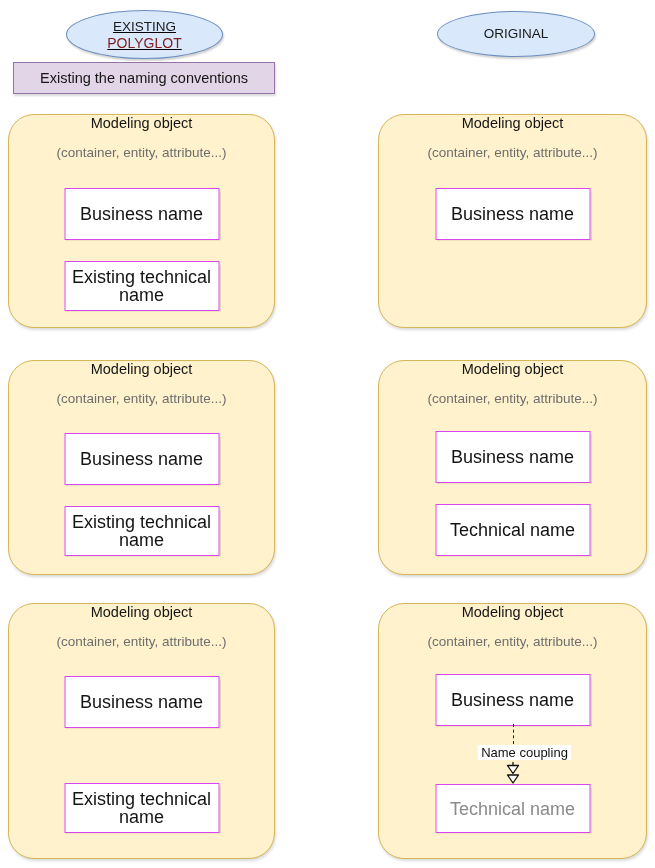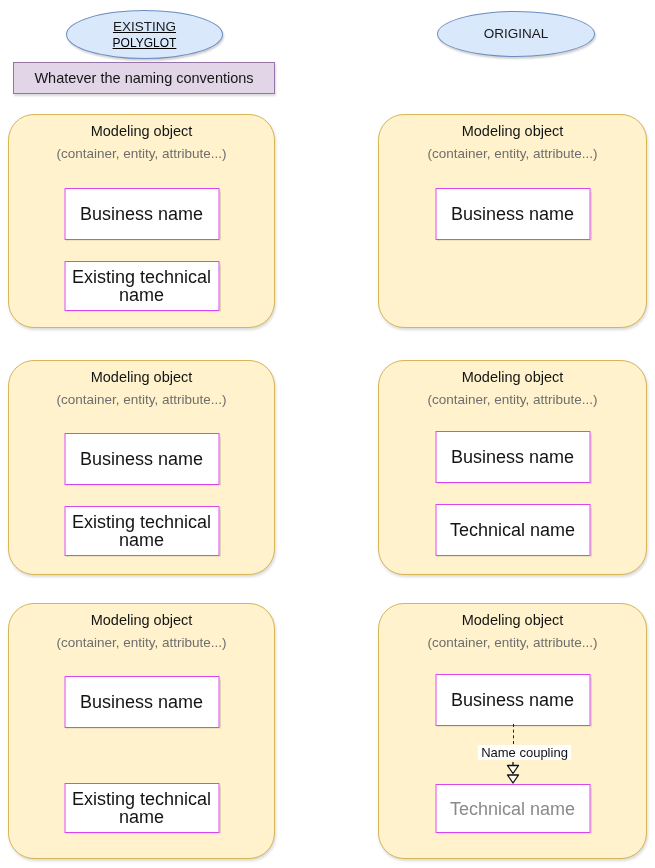--- a/index.html
+++ b/index.html
@@ -6,32 +6,32 @@
   body{font-family:"Liberation Sans","DejaVu Sans",sans-serif;}
   .canvas{position:relative;width:655px;height:868px;background:#ffffff;overflow:hidden;}
 
   
   .ellipse{position:absolute;border-radius:50%;background:#dae8fc;border:1px solid #6c8ebf;
     display:flex;flex-direction:column;align-items:center;justify-content:center;
     box-shadow:1px 2px 2px rgba(0,0,0,0.18);}
   .ellipse-existing{left:66px;top:10px;width:155px;height:47px;text-decoration:underline;}
   .ellipse-original{left:437px;top:11px;width:156px;height:44px;}
   .ellipse .l1{font-size:13.5px;color:#1a1a1a;line-height:16px;}
-  .ellipse .l2{font-size:12px;color:#000000;line-height:16px;}
+  .ellipse .l2{font-size:14px;color:#7f1d1d;line-height:16px;}
 
   
   .note{position:absolute;left:13px;top:62px;width:260px;height:30px;background:#e1d5e7;
     border:1px solid #9673a6;display:flex;align-items:center;justify-content:center;
     font-size:14.5px;color:#161616;box-shadow:1px 2px 2px rgba(0,0,0,0.15);}
 
   
   .card{position:absolute;background:#fff2cc;border:1px solid #d6b656;border-radius:26px;
     box-shadow:1px 2px 3px rgba(0,0,0,0.15);}
-  .card-title{margin-top:8px;text-align:center;font-size:14.5px;color:#141414;line-height:17px;}
-  .card-subtitle{text-align:center;font-size:13.5px;color:#6e6e6e;line-height:16px;margin-top:6px;}
+  .card-title{text-align:center;font-size:14.5px;color:#141414;line-height:17px;}
+  .card-subtitle{text-align:center;font-size:13.5px;color:#6e6e6e;line-height:16px;margin-top:13px;}
 
   
   .wbox{position:absolute;left:50%;transform:translateX(-50%);width:153px;background:#ffffff;
     border:1px solid #d946ef;display:flex;align-items:center;justify-content:center;
     text-align:center;font-size:18px;color:#141414;line-height:18px;
     box-shadow:1px 1px 1px rgba(0,0,0,0.12);}
   .wbox.faded{color:#8a8a8a;}
 
   
   .coupling-line{position:absolute;left:50%;top:120px;height:20px;border-left:1.5px dashed #222222;}
@@ -47,21 +47,21 @@
 
   <div class="ellipse ellipse-existing">
     <div class="l1">EXISTING</div>
     <div class="l2">POLYGLOT</div>
   </div>
   <div class="ellipse ellipse-original">
     <div class="l1">ORIGINAL</div>
   </div>
 
   <div class="note">
-    <span>Whatever the naming conventions</span>
+    <span>Existing the naming conventions</span>
   </div>
 
   <div class="card" style="left:8px;top:114px;width:265px;height:212px;">
     <div class="card-title">Modeling object</div>
     <div class="card-subtitle">(container, entity, attribute...)</div>
     <div class="wbox" style="top:73px;height:50px;">Business name</div>
     <div class="wbox" style="top:146px;height:48px;">Existing technical name</div>
   </div>
 
   <div class="card" style="left:378px;top:114px;width:267px;height:212px;">

